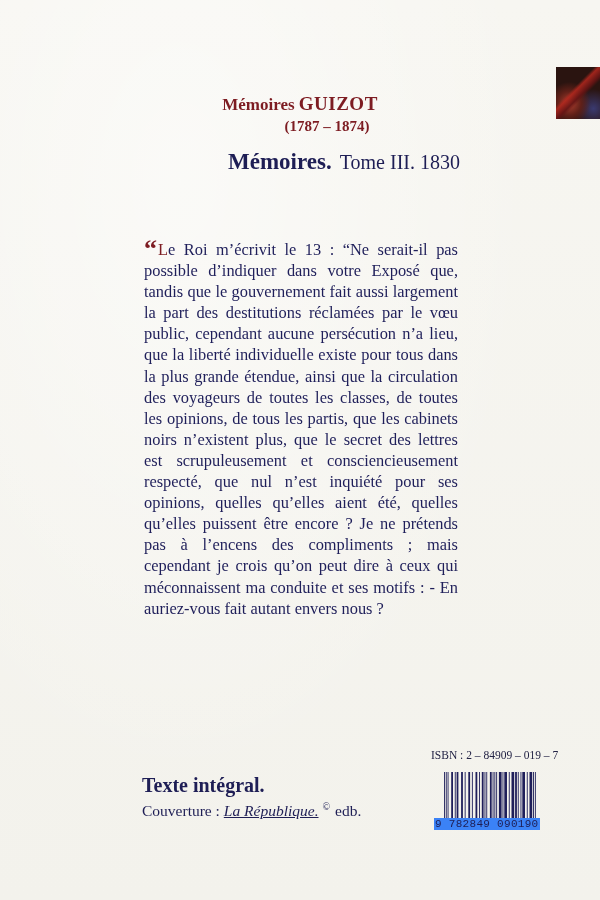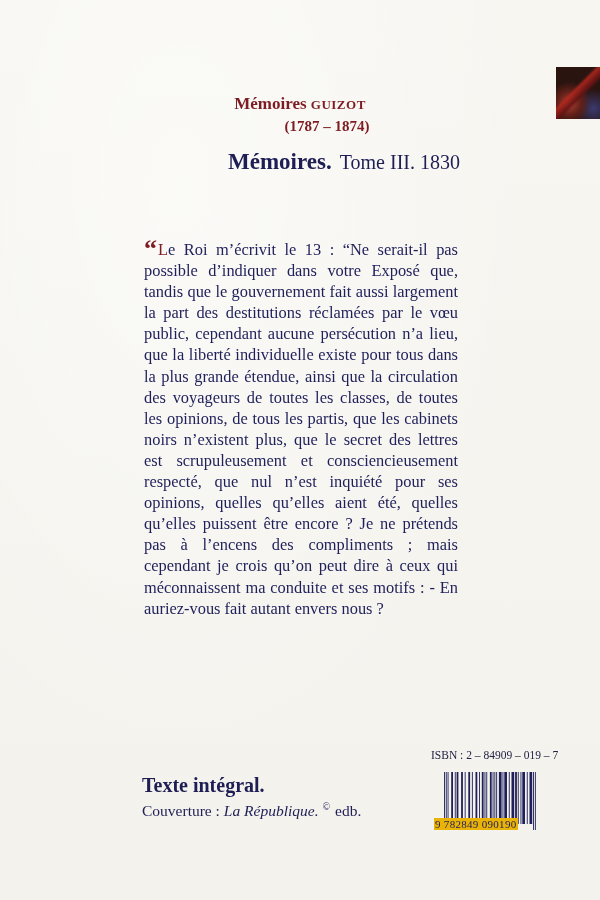--- a/index.html
+++ b/index.html
@@ -22,21 +22,21 @@
         linear-gradient(135deg, rgba(0,0,0,0) 40%, rgba(180,40,30,0.85) 45%, rgba(100,20,20,0.9) 55%, rgba(0,0,0,0) 60%),
         radial-gradient(circle at 30% 70%, #b04030 0%, #602018 25%, rgba(0,0,0,0) 45%),
         radial-gradient(circle at 85% 80%, #3a3a70 0%, rgba(0,0,0,0) 35%),
         #2a1410;
     }
     .author {
       position: absolute; left: 0; width: 600px; top: 94px;
       text-align: center; color: #7d1c22; font-weight: bold;
       font-size: 17px; line-height: 20px;
     }
-    .author .surname { font-size: 13px; letter-spacing: 0.5px; }
+    .author .surname { font-size: 19px; letter-spacing: 0.5px; }
     .dates {
       position: absolute; left: 0; width: 600px; top: 118px;
       text-align: center; color: #7d1c22; font-weight: bold; font-size: 15px; padding-left: 27px;
     }
     .title-line {
       position: absolute; left: 0; width: 592px; top: 149px;
       text-align: center; color: #1e1e55; white-space: nowrap; margin-left: 48px;
     }
     .title-line .work { font-weight: bold; font-size: 23px; }
     .title-line .vol { font-size: 20px; margin-left: 4px; }
@@ -53,33 +53,33 @@
     .quote .dropcap { color: #7d1c22; }
     .isbn {
       position: absolute; left: 431px; top: 749px;
       font-size: 11.5px; color: #222244; white-space: nowrap;
     }
     .barcode {
       position: absolute; left: 442px; top: 772px; width: 104px; height: 58px;
     }
     .barcode svg { display: block; }
     .barcode-digits {
-      position: absolute; left: 434px; top: 818px; font-family: Liberation Serif, serif;
+      position: absolute; left: 434px; top: 818px; font-family: Liberation Mono, monospace;
       font-size: 11px; color: #1e1e55; letter-spacing: 0.3px; white-space: nowrap;
-      background: #eab308; padding: 0 1px; text-align: right;
+      background: #3b82f6; padding: 0 1px; text-align: right;
     }
     .texte {
       position: absolute; left: 142px; top: 774px; font-weight: bold;
       font-size: 20px; color: #1e1e55;
     }
     .couverture {
       position: absolute; left: 142px; top: 801px; font-size: 15.5px; color: #1e1e55;
       white-space: nowrap;
     }
-    .couverture em { font-style: italic; }
+    .couverture em { font-style: italic; text-decoration: underline; }
     .couverture sup { font-size: 10px; vertical-align: 6px; margin-right: 5px; }
   </style>
 </head>
 <body>
 
 <div class="page-bg"></div>
 
 <div class="thumb"></div>
 
 <div class="author">

